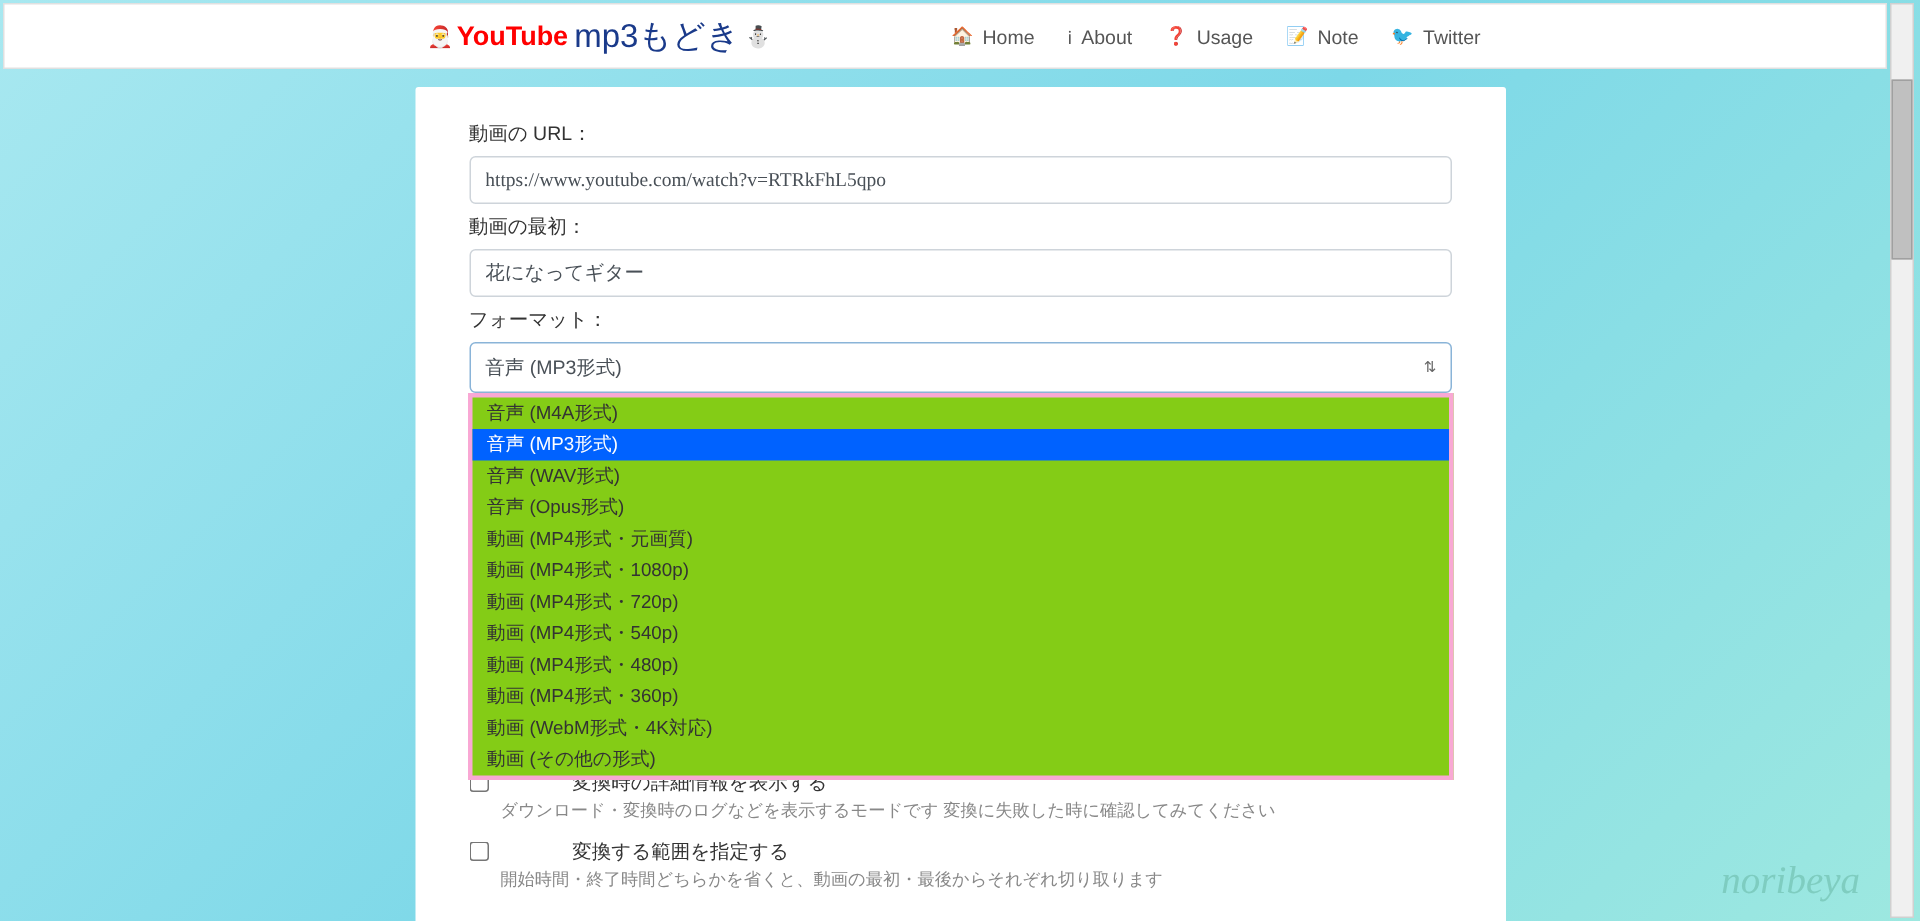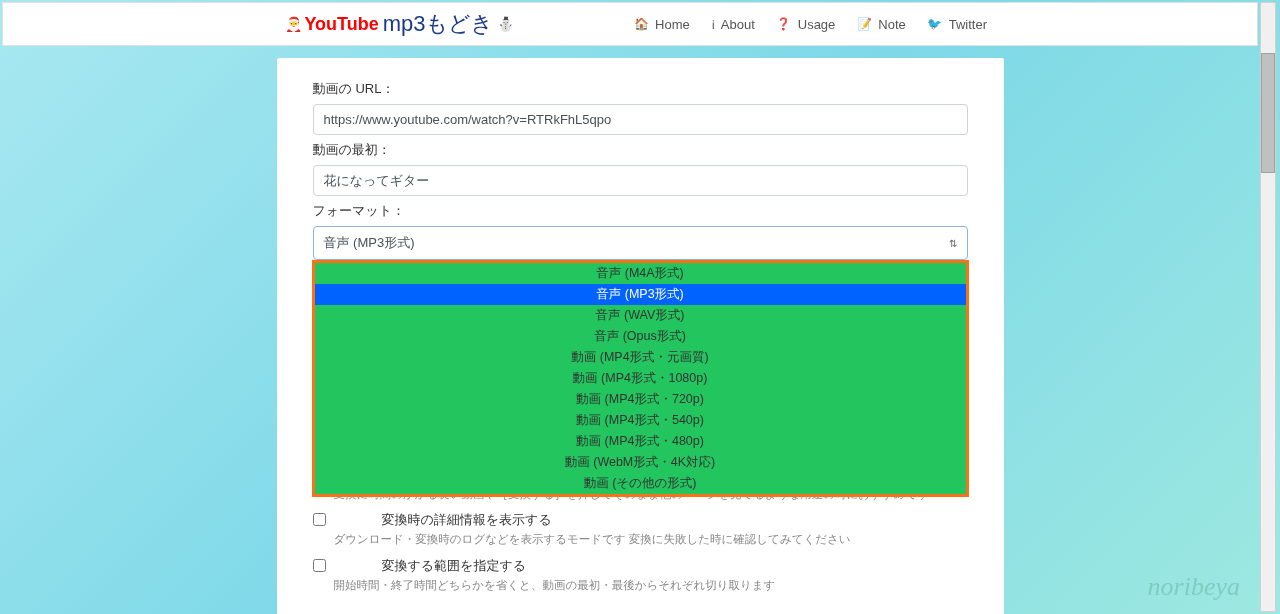--- a/index.html
+++ b/index.html
@@ -101,20 +101,21 @@
       color: #333;
       margin-bottom: 6px;
     }
     .form-input {
       width: 100%;
       padding: 7px 10px;
       border: 1px solid #ced4da;
       border-radius: 4px;
       font-size: 13px;
       color: #495057;
+      font-family: Liberation Serif, serif;
     }
     .form-select {
       width: 100%;
       padding: 7px 10px;
       border: 1px solid #8ab4d8;
       border-radius: 4px;
       font-size: 13px;
       color: #495057;
       background: #fff;
       appearance: none;
@@ -130,25 +131,24 @@
       transform: translateY(-50%);
       font-size: 10px;
       color: #666;
       pointer-events: none;
     }
     .dropdown-box {
       position: absolute;
       top: 100%;
       left: -1px;
       right: -1px;
-      background: #22c55e;
-      border: 3px solid #f97316;
+      background: #84cc16;
+      border: 3px solid #f9a8d4;
       z-index: 100;
       margin-top: 0px;
-      text-align: center;
     }
     .dropdown-option {
       padding: 2px 10px;
       font-size: 12.5px;
       color: #333;
       cursor: pointer;
     }
     .dropdown-option.selected {
       background: #0062ff;
       color: #fff;
@@ -244,20 +244,21 @@
       <div class="dropdown-box">
         <div class="dropdown-option">音声 (M4A形式)</div>
         <div class="dropdown-option selected">音声 (MP3形式)</div>
         <div class="dropdown-option">音声 (WAV形式)</div>
         <div class="dropdown-option">音声 (Opus形式)</div>
         <div class="dropdown-option">動画 (MP4形式・元画質)</div>
         <div class="dropdown-option">動画 (MP4形式・1080p)</div>
         <div class="dropdown-option">動画 (MP4形式・720p)</div>
         <div class="dropdown-option">動画 (MP4形式・540p)</div>
         <div class="dropdown-option">動画 (MP4形式・480p)</div>
+        <div class="dropdown-option">動画 (MP4形式・360p)</div>
         <div class="dropdown-option">動画 (WebM形式・4K対応)</div>
         <div class="dropdown-option">動画 (その他の形式)</div>
       </div>
     </div>
   </div>
 
   <div style="height: 200px;"></div>
 
   <div class="checkbox-group">
     <div class="checkbox-row">

